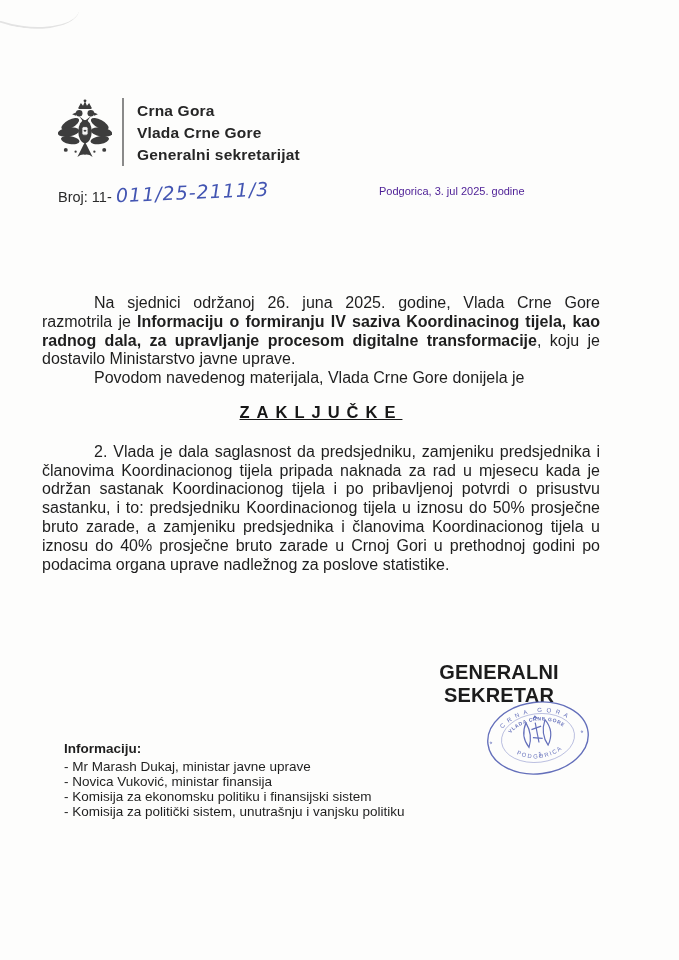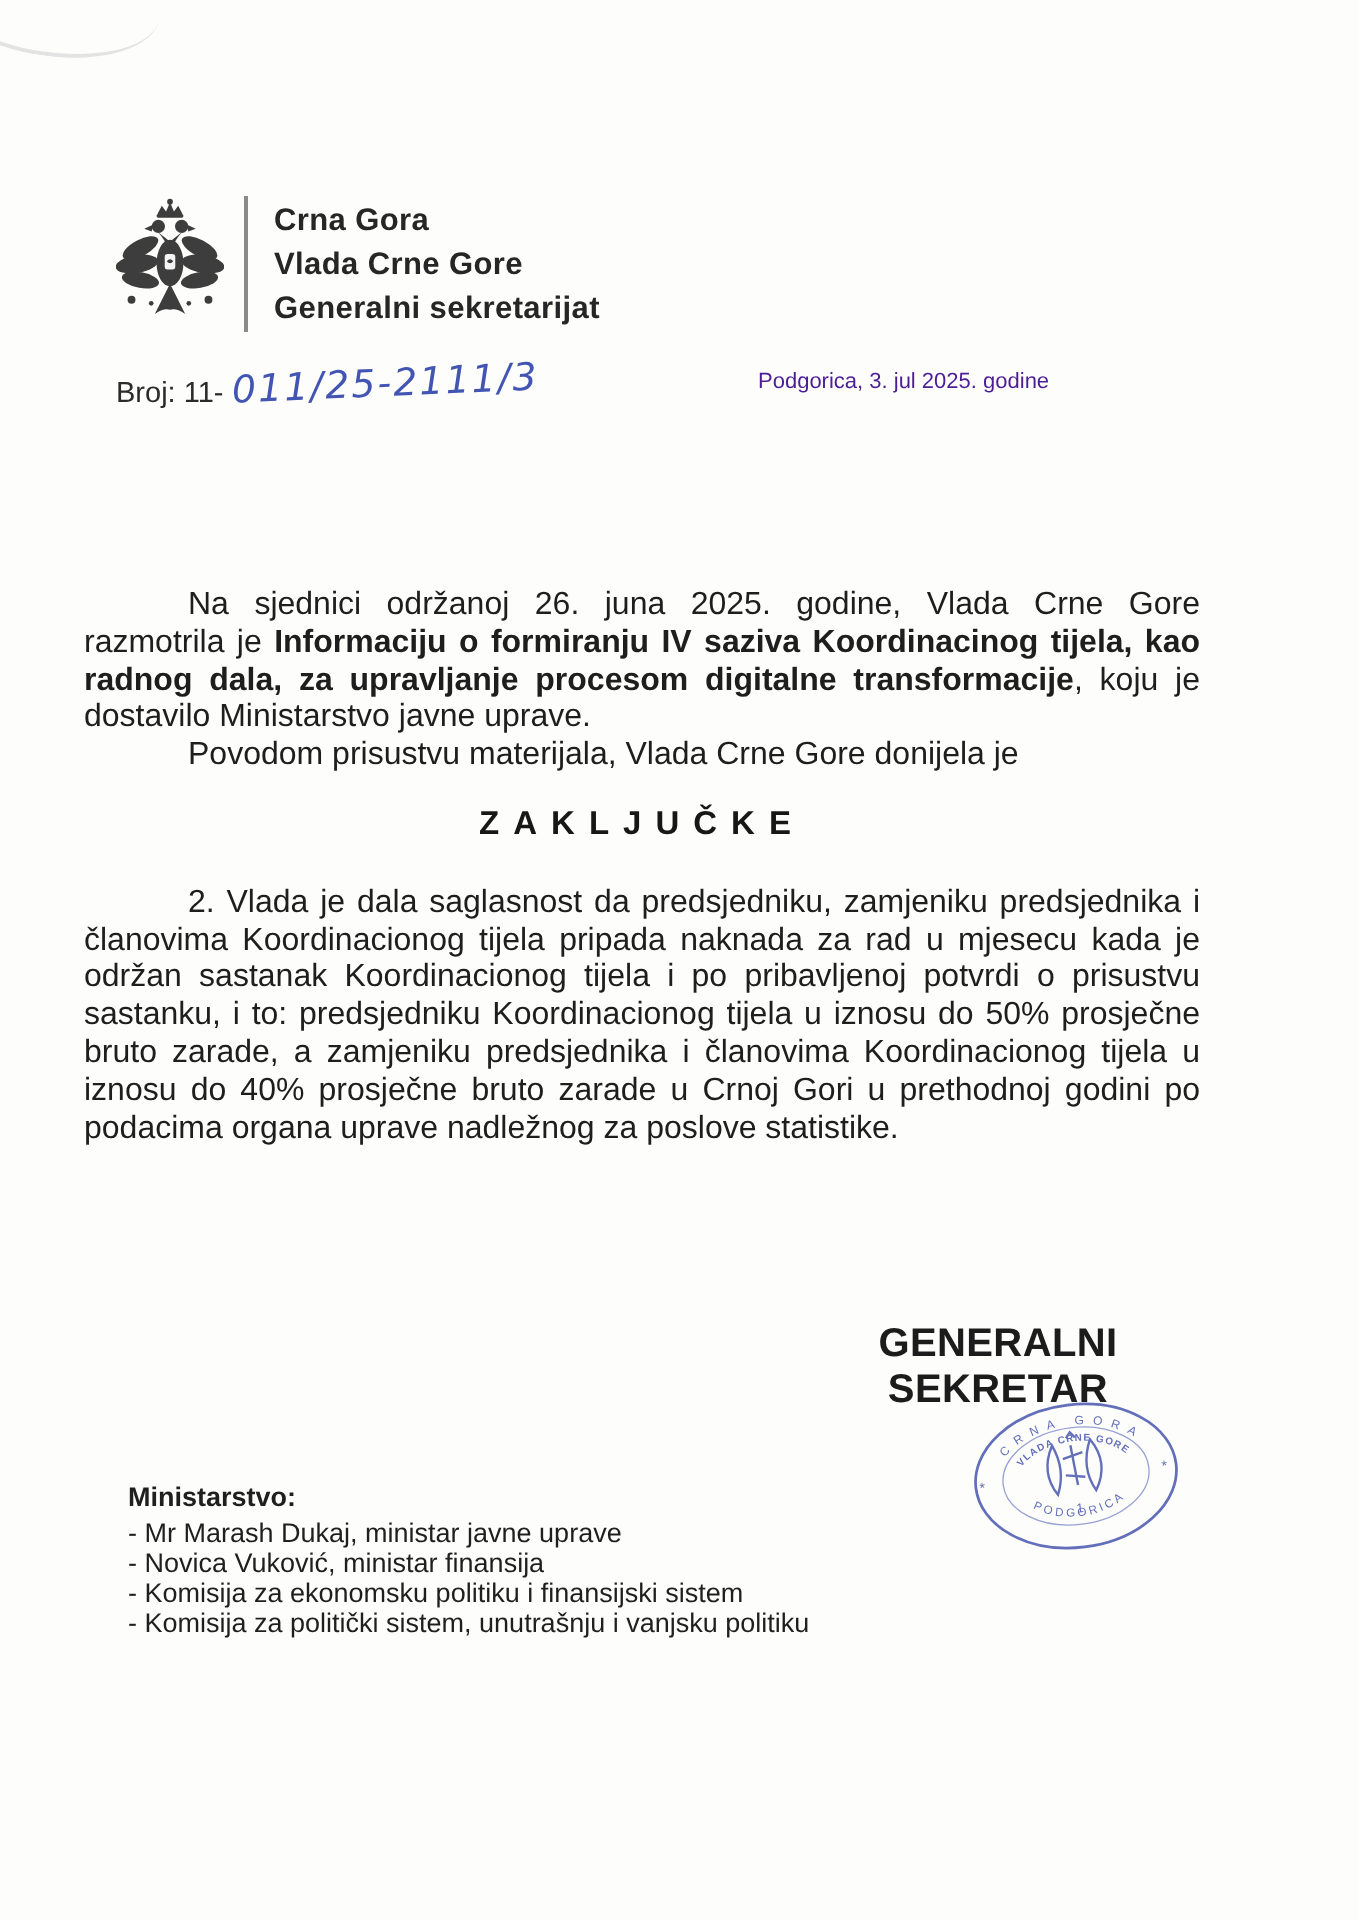--- a/index.html
+++ b/index.html
@@ -42,21 +42,21 @@
 
   
   .doc-body {
     position:absolute; left:42px; top:294px; width:558px;
     font-size:16px; line-height:18.8px; text-align:justify; color:#1e1e1e;
   }
   .doc-body p { text-indent:52px; }
   .doc-body .bold { font-weight:700; }
   .conclusions-heading {
     text-align:center; font-weight:700; font-size:16.5px;
-    letter-spacing:7px; margin:15px 0 21px 0; color:#171717;
+    letter-spacing:7px; margin:15px 0 21px 0; color:#171717;text-decoration:underline;
   }
 
   
   .signature { position:absolute; left:383px; top:661px; width:232px; text-align:center; }
   .signature .sig-title { font-size:20px; font-weight:700; color:#1c1c1c; letter-spacing:.2px; }
   .signature .sig-name  { font-size:16px;   font-weight:700; color:#1c1c1c; margin-top:3px; }
 
   
   .stamp {
     position:absolute; left:483px; top:693px; width:110px; height:90px;
@@ -107,21 +107,21 @@
   </div>
 </header>
 
 <div class="ref-number">
   <span class="label">Broj: 11-</span><span class="handwritten">011/25-2111/3</span>
 </div>
 <div class="place-date">Podgorica, 3. jul 2025. godine</div>
 
 <main class="doc-body">
   <p><span>Na sjednici održanoj 26. juna 2025. godine, Vlada Crne Gore razmotrila je </span><span class="bold">Informaciju o formiranju IV saziva Koordinacinog tijela, kao radnog dala, za upravljanje procesom digitalne transformacije</span><span>, koju je dostavilo Ministarstvo javne uprave.</span></p>
-  <p>Povodom prisustvu materijala, Vlada Crne Gore donijela je</p>
+  <p>Povodom navedenog materijala, Vlada Crne Gore donijela je</p>
   <div class="conclusions-heading">ZAKLJUČKE</div>
   <p>2. Vlada je dala saglasnost da predsjedniku, zamjeniku predsjednika i članovima Koordinacionog tijela pripada naknada za rad u mjesecu kada je održan sastanak Koordinacionog tijela i po pribavljenoj potvrdi o prisustvu sastanku, i to: predsjedniku Koordinacionog tijela u iznosu do 50% prosječne bruto zarade, a zamjeniku predsjednika i članovima Koordinacionog tijela u iznosu do 40% prosječne bruto zarade u Crnoj Gori u prethodnoj godini po podacima organa uprave nadležnog za poslove statistike.</p>
 </main>
 
 <div class="signature">
   <div class="sig-title">GENERALNI SEKRETAR</div>
 </div>
 
 <svg class="stamp" viewBox="0 0 120 84" aria-hidden="true">
   <g stroke="#4f5cb2" fill="none">
@@ -149,18 +149,18 @@
     <path d="M70,23 q9,14 0,28 q-7,-13 0,-28 Z"></path>
     <path d="M59,25 l1.5,22"></path>
     <path d="M54,32 l11,-2.5"></path>
     <path d="M54.5,41 l10.5,2"></path>
     <path d="M57,21 l2.5,-3 2.5,3"></path>
   </g>
   <text x="60" y="62" fill="#4f5cb2" font-size="7" text-anchor="middle">1</text>
 </svg>
 
 <footer class="distribution">
-  <div class="dist-label">Ministarstvo:</div>
+  <div class="dist-label">Informaciju:</div>
   <div>- Mr Marash Dukaj, ministar javne uprave</div>
   <div>- Novica Vuković, ministar finansija</div>
   <div>- Komisija za ekonomsku politiku i finansijski sistem</div>
   <div>- Komisija za politički sistem, unutrašnju i vanjsku politiku</div>
 </footer>
 
 </body></html>

